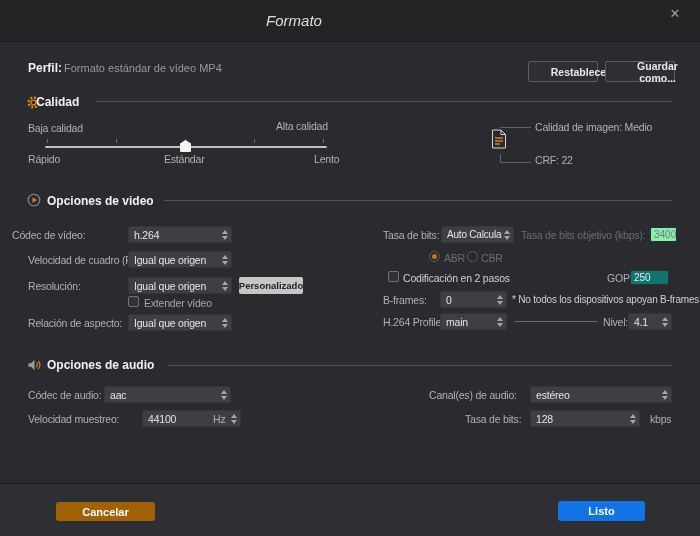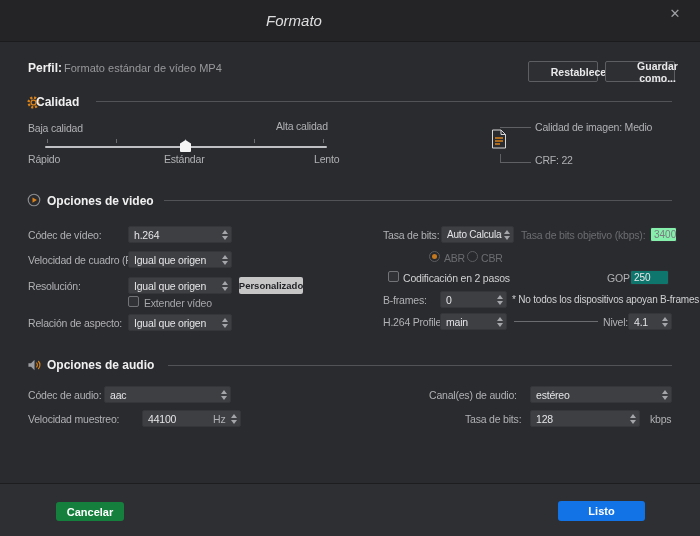--- a/index.html
+++ b/index.html
@@ -119,21 +119,21 @@
 
   <div class="abs" style="left:27px;top:193px;">
     <svg width="14" height="14" viewBox="0 0 16 16">
       <circle cx="8" cy="8" r="6.6" fill="none" stroke="#8b8d91" stroke-width="1.3"></circle>
       <path d="M6.3 5l5 3-5 3z" fill="#d9831a"></path>
     </svg>
   </div>
   <div class="abs hd" style="left:47px;top:194px;">Opciones de video</div>
   <div class="abs divider" style="left:164px;top:200px;width:508px;"></div>
 
-  <div class="abs lbl" style="left:28px;top:229px;">Códec de vídeo:</div>
+  <div class="abs lbl" style="left:12px;top:229px;">Códec de vídeo:</div>
   <div class="abs dd" style="left:128px;top:226px;width:104px;">
     <span class="dd-text">h.264</span>
     <span class="arrows">
         <i class="a-up"></i>
         <i class="a-dn"></i>
       </span>
   </div>
 
   <div class="abs lbl" style="left:28px;top:254px;">Velocidad de cuadro (FPS):</div>
   <div class="abs dd" style="left:128px;top:251px;width:104px;">
@@ -258,16 +258,16 @@
     <span class="dd-text">128</span>
     <span class="arrows">
         <i class="a-up"></i>
         <i class="a-dn"></i>
       </span>
   </div>
   <div class="abs lbl" style="left:650px;top:413px;">kbps</div>
 
   <div class="abs" id="footer-sep"></div>
   <div class="abs" id="footer"></div>
-  <div class="abs btn-solid" style="left:56px;top:502px;width:68px;height:19px;background:#15803d;">Cancelar</div>
+  <div class="abs btn-solid" style="left:56px;top:502px;width:99px;height:19px;background:#a16207;">Cancelar</div>
   <div class="abs btn-solid" style="left:558px;top:501px;width:87px;height:20px;background:#1273e6;">Listo</div>
 
 </div>
 
 </body></html>

